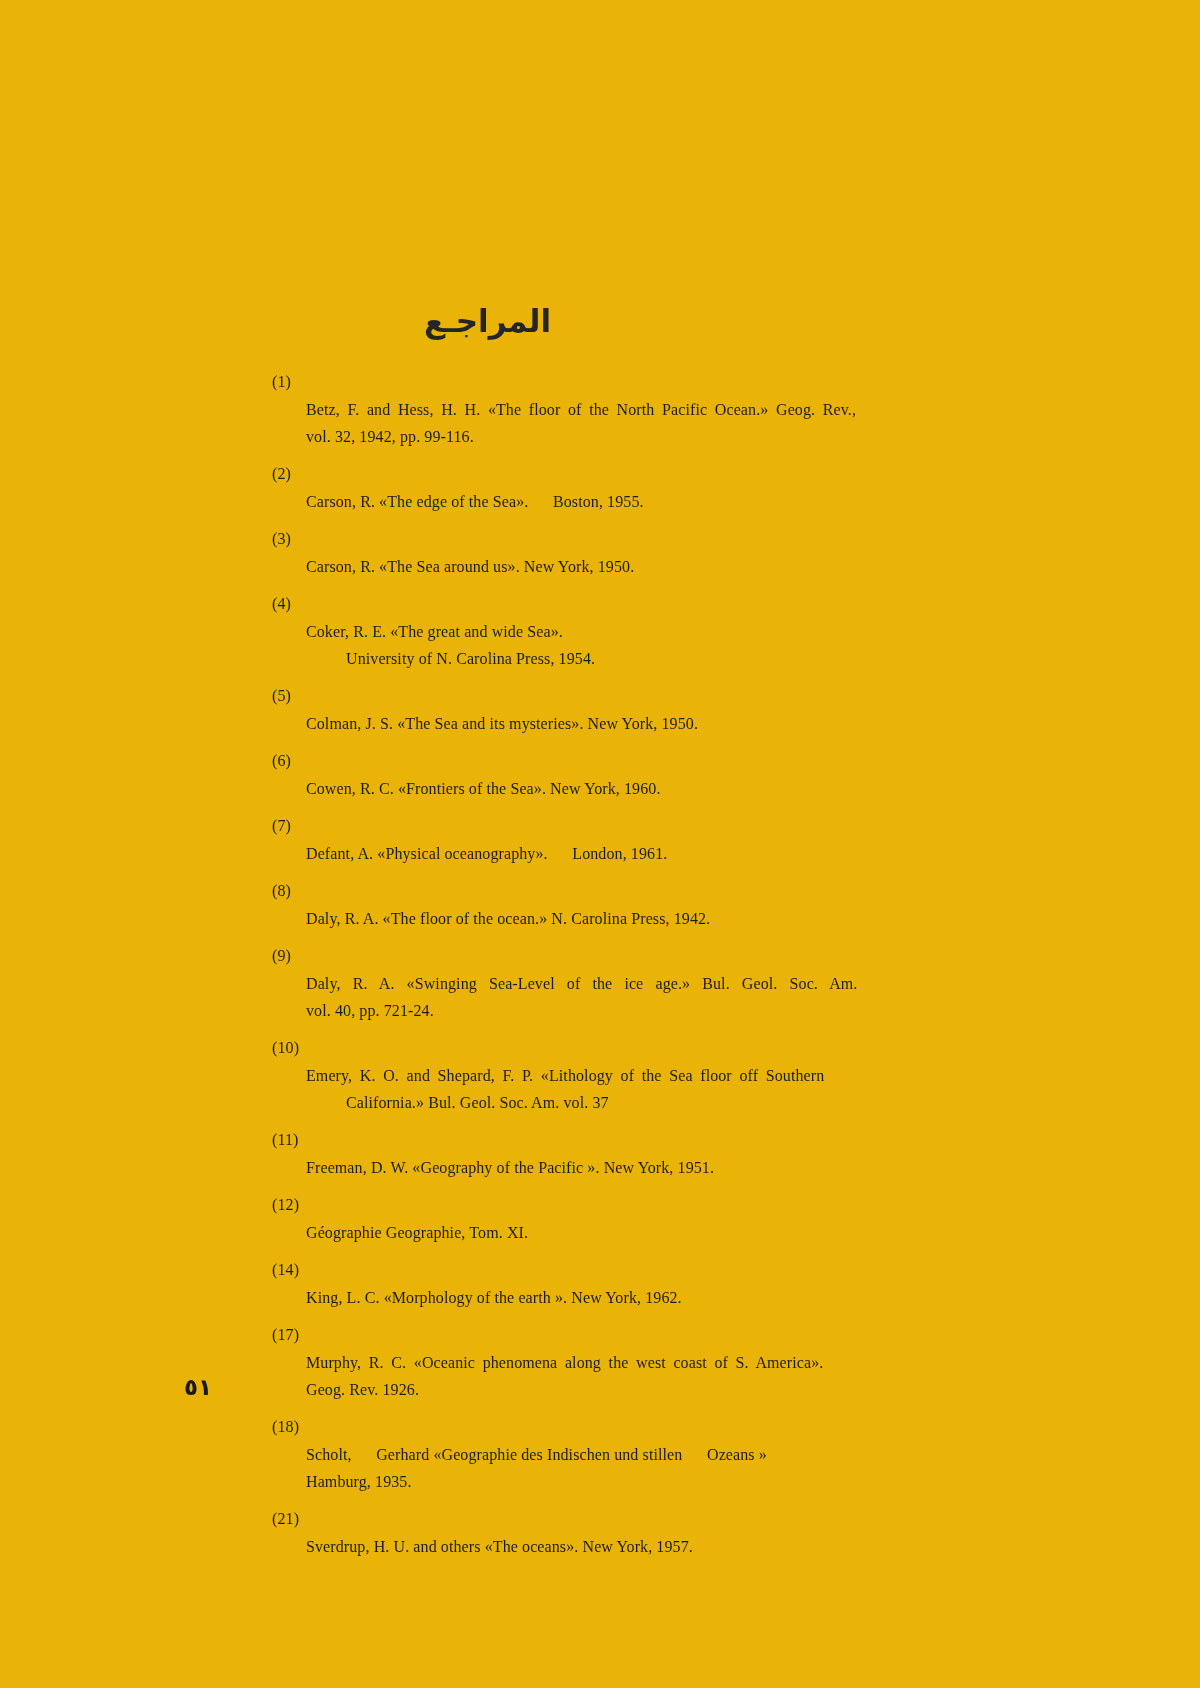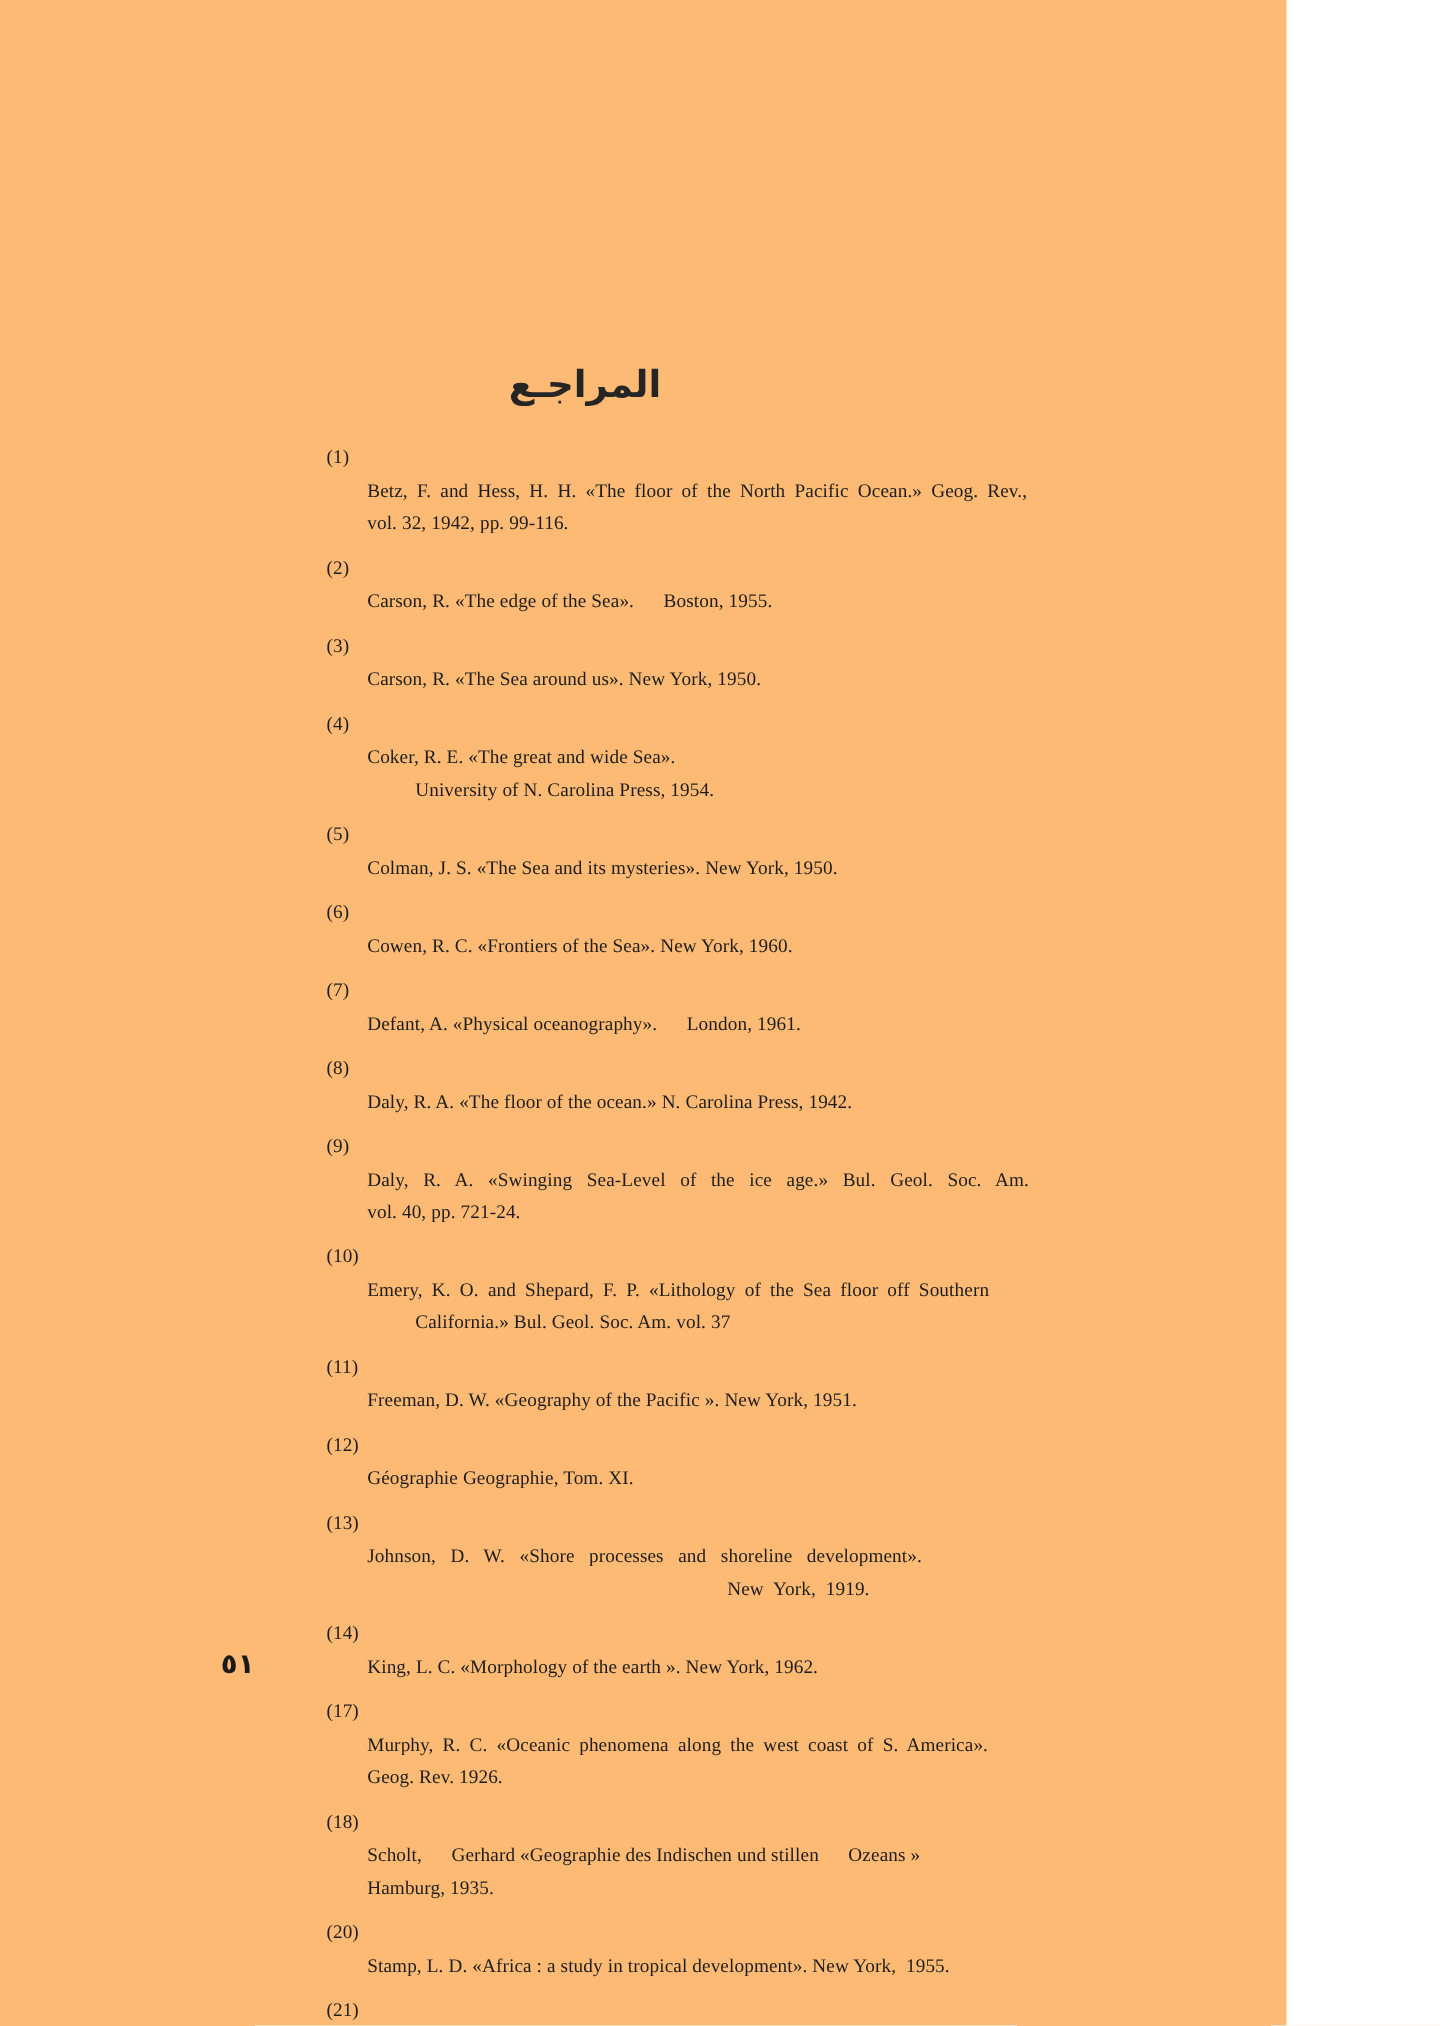--- a/index.html
+++ b/index.html
@@ -1,21 +1,21 @@
 <!DOCTYPE html>
 <html><head>
 <meta charset="utf-8">
 <style>
   * { margin: 0; padding: 0; box-sizing: border-box; }
   html, body { width: 1200px; background: #ffffff; }
   .page {
     position: relative;
-    width: 1072px;
+    width: 1200px;
     height: 1688px;
-    background: #fdba74;
+    background: #eab308;
     font-family: "Liberation Serif", serif;
     color: #1d1d1d;
     overflow: hidden;
   }
   .title {
     position: absolute;
     top: 303px;
     left: 424px;
     font-size: 31px;
     font-weight: 700;
@@ -128,53 +128,40 @@
           <div class="ref-line">Freeman, D. W. «Geography of the Pacific ». New York, 1951.</div>
         </div>
       </div>
       <div class="ref-item">
         <span class="ref-num">(12)</span>
         <div class="ref-body">
           <div class="ref-line">Géographie Geographie, Tom. XI.</div>
         </div>
       </div>
       <div class="ref-item">
-        <span class="ref-num">(13)</span>
-        <div class="ref-body">
-          <div class="ref-line sp2">Johnson, D. W. «Shore processes and shoreline development».</div>
-          <div class="ref-line ind2">New  York,  1919.</div>
-        </div>
-      </div>
-      <div class="ref-item">
         <span class="ref-num">(14)</span>
         <div class="ref-body">
           <div class="ref-line">King, L. C. «Morphology of the earth ». New York, 1962.</div>
         </div>
       </div>
       <div class="ref-item">
         <span class="ref-num">(17)</span>
         <div class="ref-body">
           <div class="ref-line sp1">Murphy, R. C. «Oceanic phenomena along the west coast of S. America».</div>
           <div class="ref-line">Geog. Rev. 1926.</div>
         </div>
       </div>
       <div class="ref-item">
         <span class="ref-num">(18)</span>
         <div class="ref-body">
           <div class="ref-line">Scholt,      Gerhard «Geographie des Indischen und stillen      Ozeans »</div>
           <div class="ref-line">Hamburg, 1935.</div>
         </div>
       </div>
       <div class="ref-item">
-        <span class="ref-num">(20)</span>
-        <div class="ref-body">
-          <div class="ref-line">Stamp, L. D. «Africa : a study in tropical development». New York,  1955.</div>
-        </div>
-      </div>
-      <div class="ref-item">
         <span class="ref-num">(21)</span>
         <div class="ref-body">
           <div class="ref-line">Sverdrup, H. U. and others «The oceans». New York, 1957.</div>
         </div>
       </div>
     </section>
 
   <div class="pagenum">٥١</div>
 </main>
 

